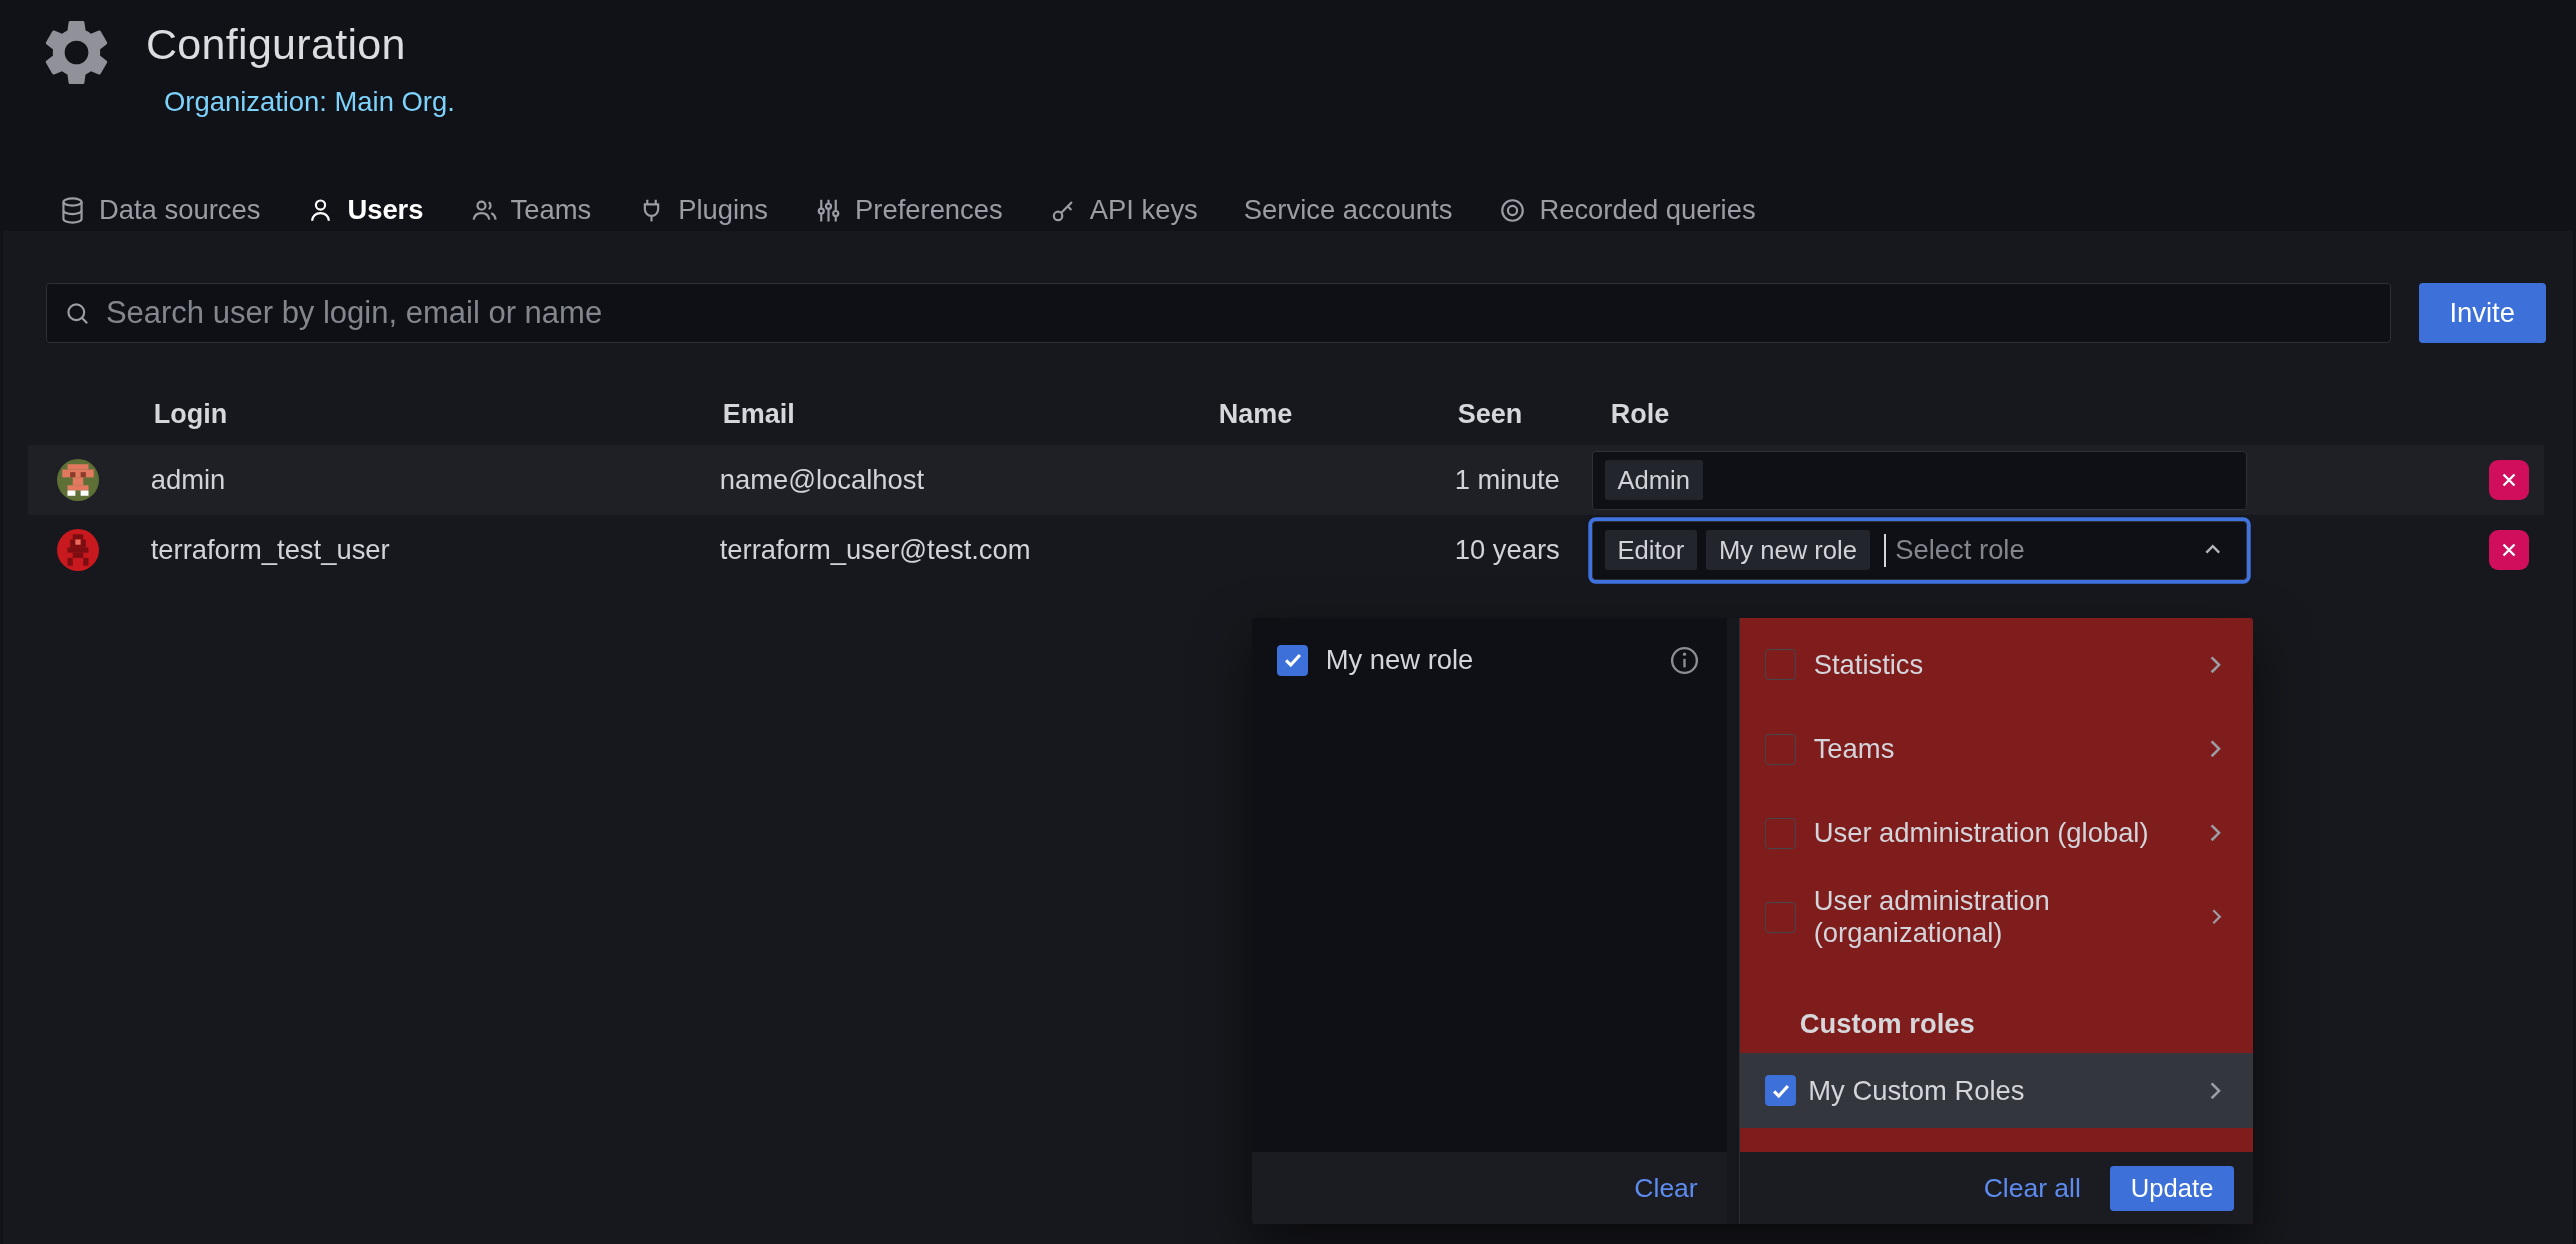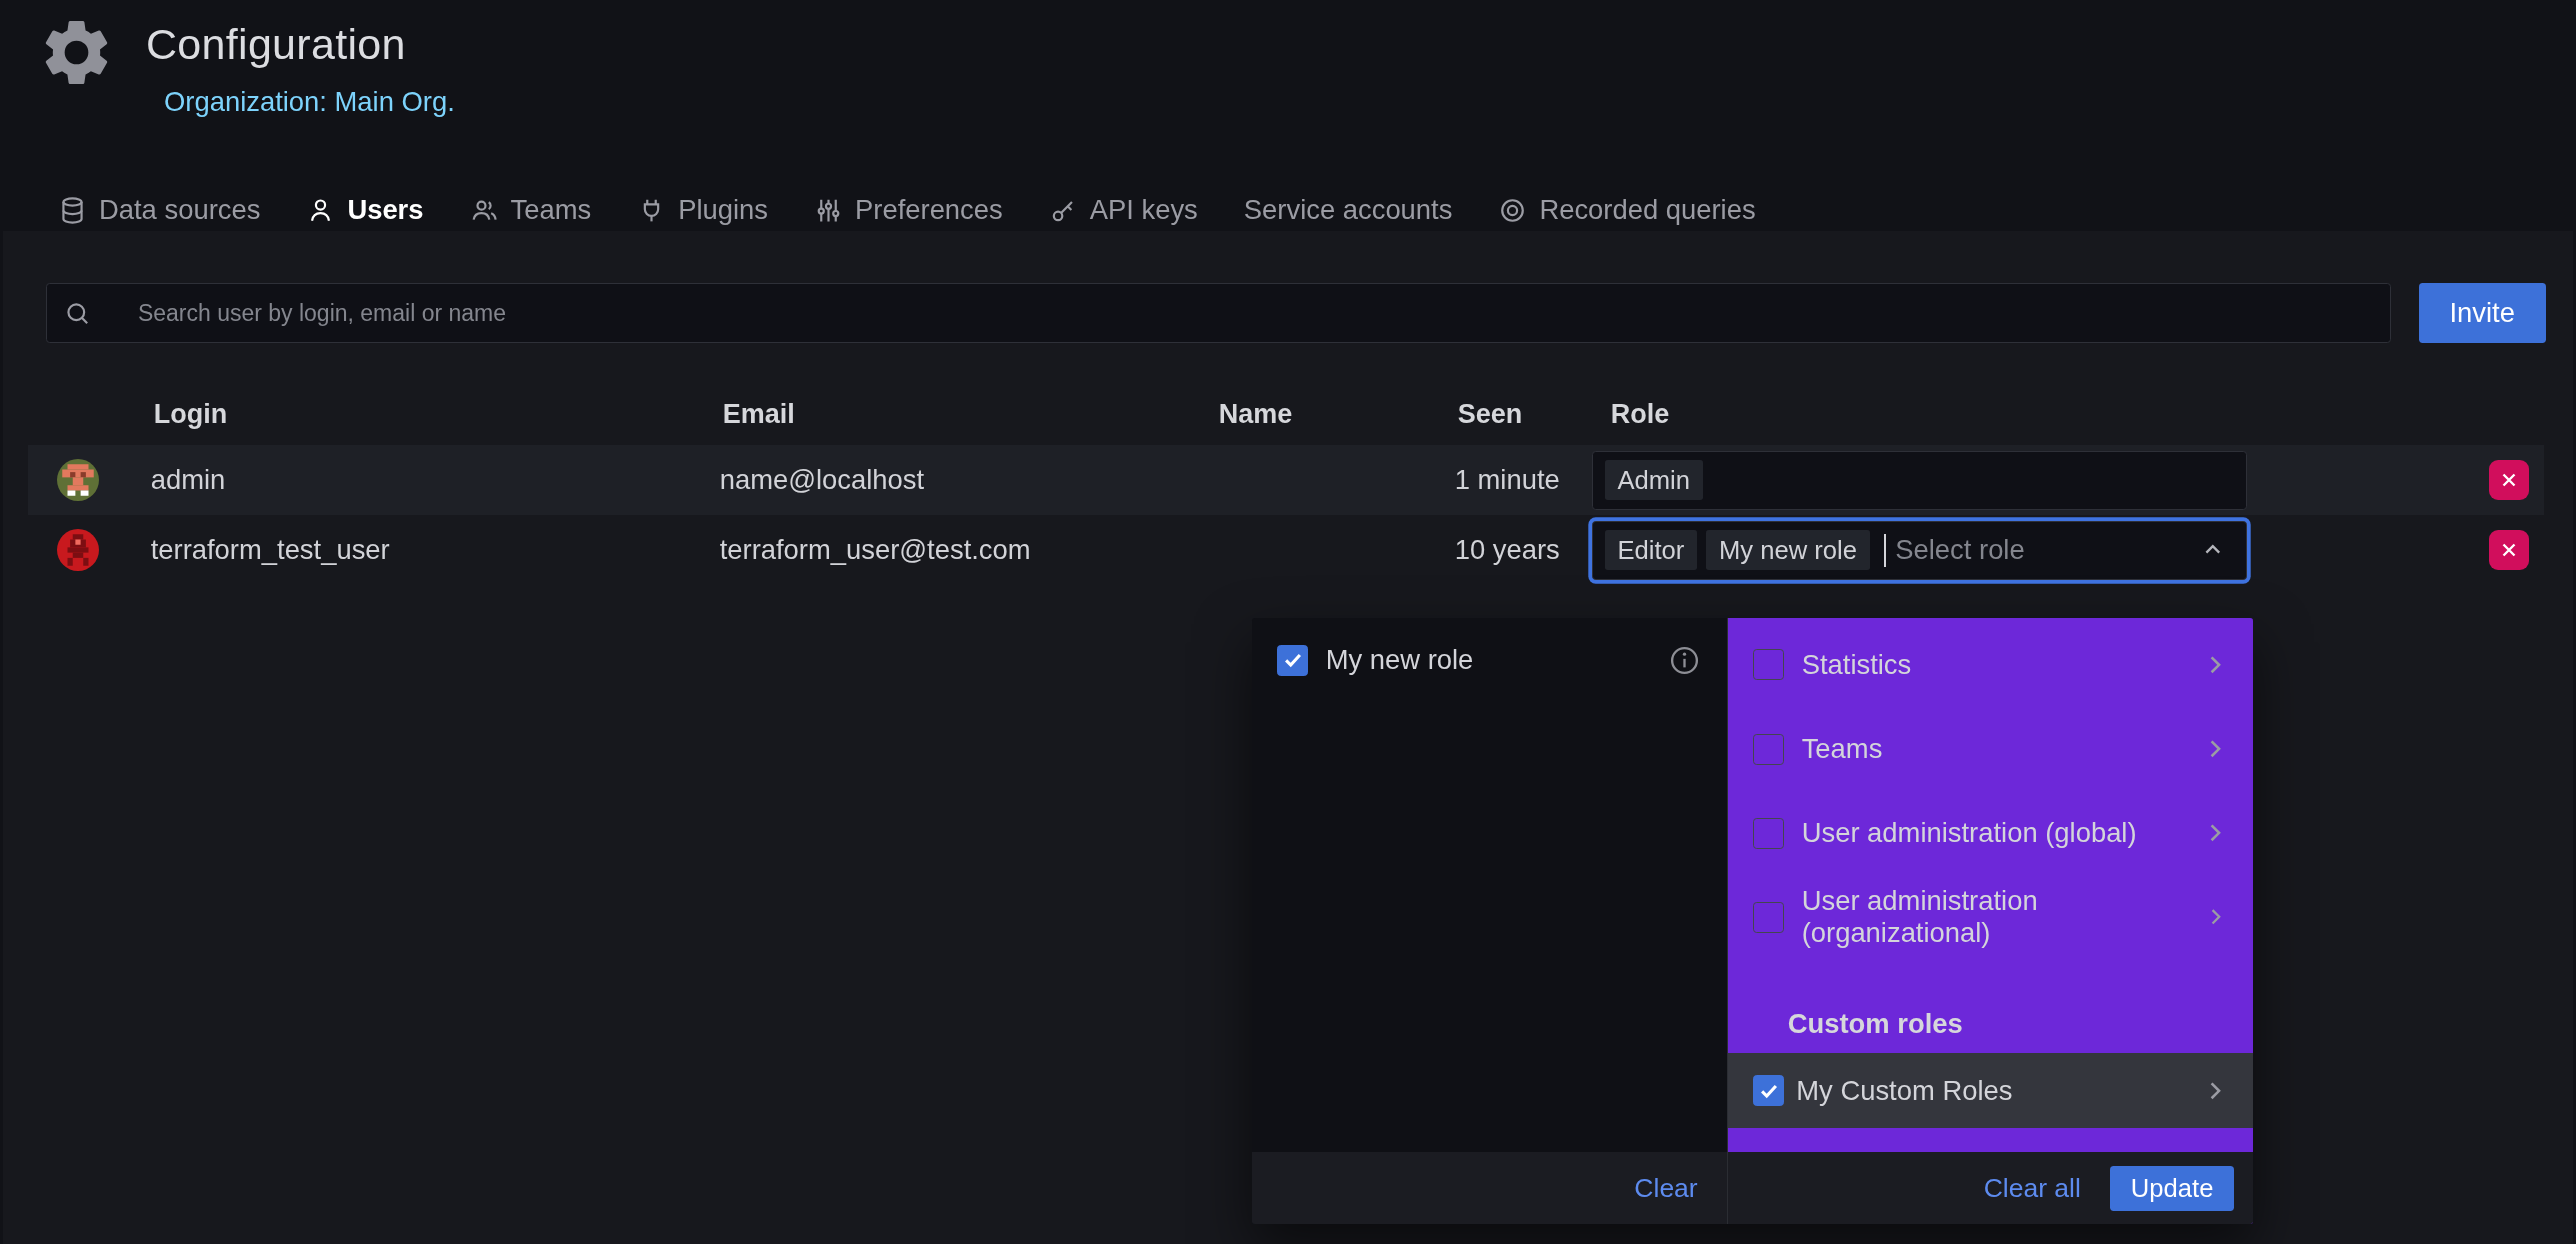--- a/index.html
+++ b/index.html
@@ -24,21 +24,21 @@
     background:linear-gradient(90deg,#f0533f,#f9903f); }
 
   
   .content { position:absolute; left:2.7px; right:2.7px; top:231px; bottom:0; background:#17181d; }
 
   .search-box { position:absolute; left:43px; top:52px; width:2345px; height:60px;
     background:#0f1016; border:1.8px solid #2e3038; border-radius:3.7px;
     display:flex; align-items:center; padding:0 16.5px; gap:13.7px; }
   .search-box svg { width:29px; height:29px; color:#9b9ca4; flex:none; }
   .search-box input { flex:1; background:transparent; border:none; outline:none;
-    font-family:inherit; font-size:23px; color:#ccccdc;margin-left:32px; }
+    font-family:inherit; font-size:31px; color:#ccccdc; }
   .search-box input::placeholder { color:#84868e; }
   .invite-btn { position:absolute; left:2416px; top:52px; width:127px; height:60px;
     background:#3d71d9; border:none; border-radius:3.7px; color:#fff;
     font-family:inherit; font-size:27.4px; font-weight:500; cursor:pointer; }
 
   
   .thead { position:absolute; left:25px; width:2516px; top:153px; height:61px; }
   .thead span { position:absolute; top:0; height:100%; display:flex; align-items:center;
     font-size:27px; font-weight:700; color:#d6d7db; }
   .c-login { left:123px; } .c-email { left:692px; } .c-name { left:1156px; }
@@ -67,21 +67,21 @@
   .delete-btn { position:absolute; left:2461px; top:14.6px; width:40px; height:40px;
     background:#d10e5c; border:none; border-radius:9.1px; cursor:pointer;
     display:flex; align-items:center; justify-content:center; }
   .delete-btn svg { width:22px; height:22px; color:#fff; }
 
   
   .role-dropdown { position:absolute; left:1249px; top:387px; width:1001px; height:606px;
     display:flex; border-radius:2.7px; box-shadow:0 24px 55px rgba(0,0,0,.55); }
   .pane { position:relative; height:100%; }
   .pane-left { width:475px; background:#0f1015; border-radius:2.7px 0 0 2.7px; }
-  .pane-right { flex:1; background:#6d28d9; border-left:1.8px solid #2b2d33; border-radius:0 2.7px 2.7px 0; }
+  .pane-right { flex:1; background:#7f1d1d; border-left:1.8px solid #2b2d33; border-radius:0 2.7px 2.7px 0;margin-left:12px; }
 
   .sub-option { position:absolute; left:0; right:0; top:10px; height:64px;
     display:flex; align-items:center; padding:0 25.6px; gap:17.4px; cursor:pointer; }
   .sub-option .label { font-size:27.4px; color:#d4d5da; }
   .info-icon { margin-left:auto; width:33px; height:33px; color:#8d8e95; }
 
   .menu-option { position:absolute; left:0; right:0; height:84px;
     display:flex; align-items:center; padding:0 25.6px; gap:17.4px; cursor:pointer;
     font-size:27.4px; color:#d4d5da; }
   .menu-option .chev { margin-left:auto; width:25.6px; height:25.6px; color:#9b9ca4; }

